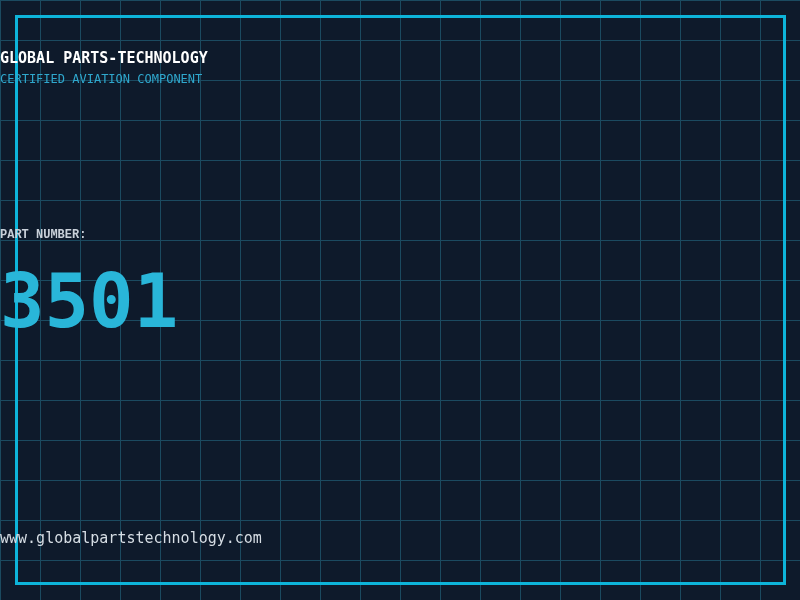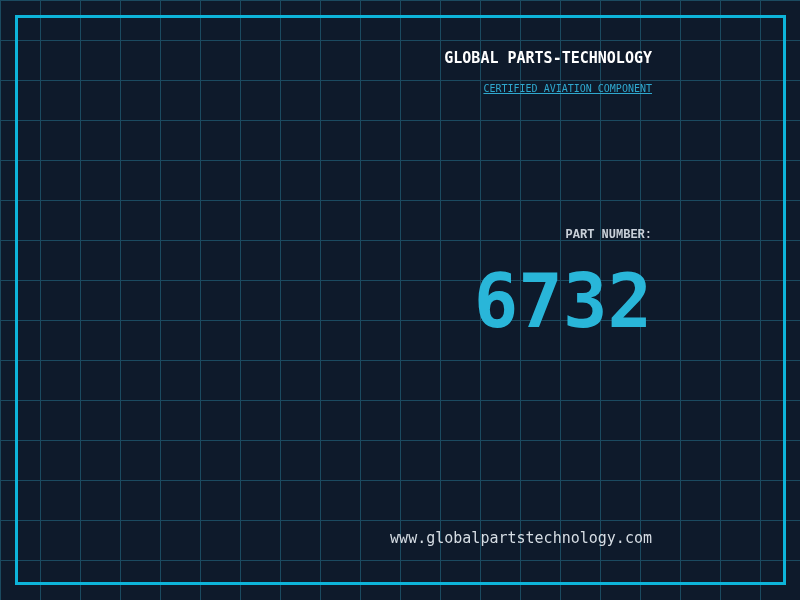--- a/index.html
+++ b/index.html
@@ -33,38 +33,37 @@
     top: 15px;
     width: 771px;
     height: 570px;
     border: 3px solid var(--frame);
   }
 
   .line {
     position: absolute;
     left: 0;
     width: 652px;
-    text-align: right;
+    text-align: left;
     line-height: 1;
     white-space: pre;
   }
 
   .company-title {
     top: 51px;
     font-size: 15px;
     font-weight: bold;
     color: var(--title);
     letter-spacing: 0;
   }
 
   .certification-subtitle {
-    top: 84px;
-    font-size: 10px;
+    top: 73px;
+    font-size: 12px;
     color: var(--subtitle);
-    text-decoration: underline;
   }
 
   .part-number-label {
     top: 229px;
     font-size: 12px;
     font-weight: bold;
     color: var(--label);
     font-family: Liberation Mono, monospace;
   }
 
@@ -87,17 +86,17 @@
 <div class="stage">
 
   <div class="frame"></div>
 
   <div class="line company-title">GLOBAL PARTS-TECHNOLOGY</div>
 
   <div class="line certification-subtitle">CERTIFIED AVIATION COMPONENT</div>
 
   <div class="line part-number-label">PART NUMBER:</div>
 
-  <div class="line part-number-value">6732</div>
+  <div class="line part-number-value">3501</div>
 
   <div class="line website-url">www.globalpartstechnology.com</div>
 
 </div>
 
 </body></html>

